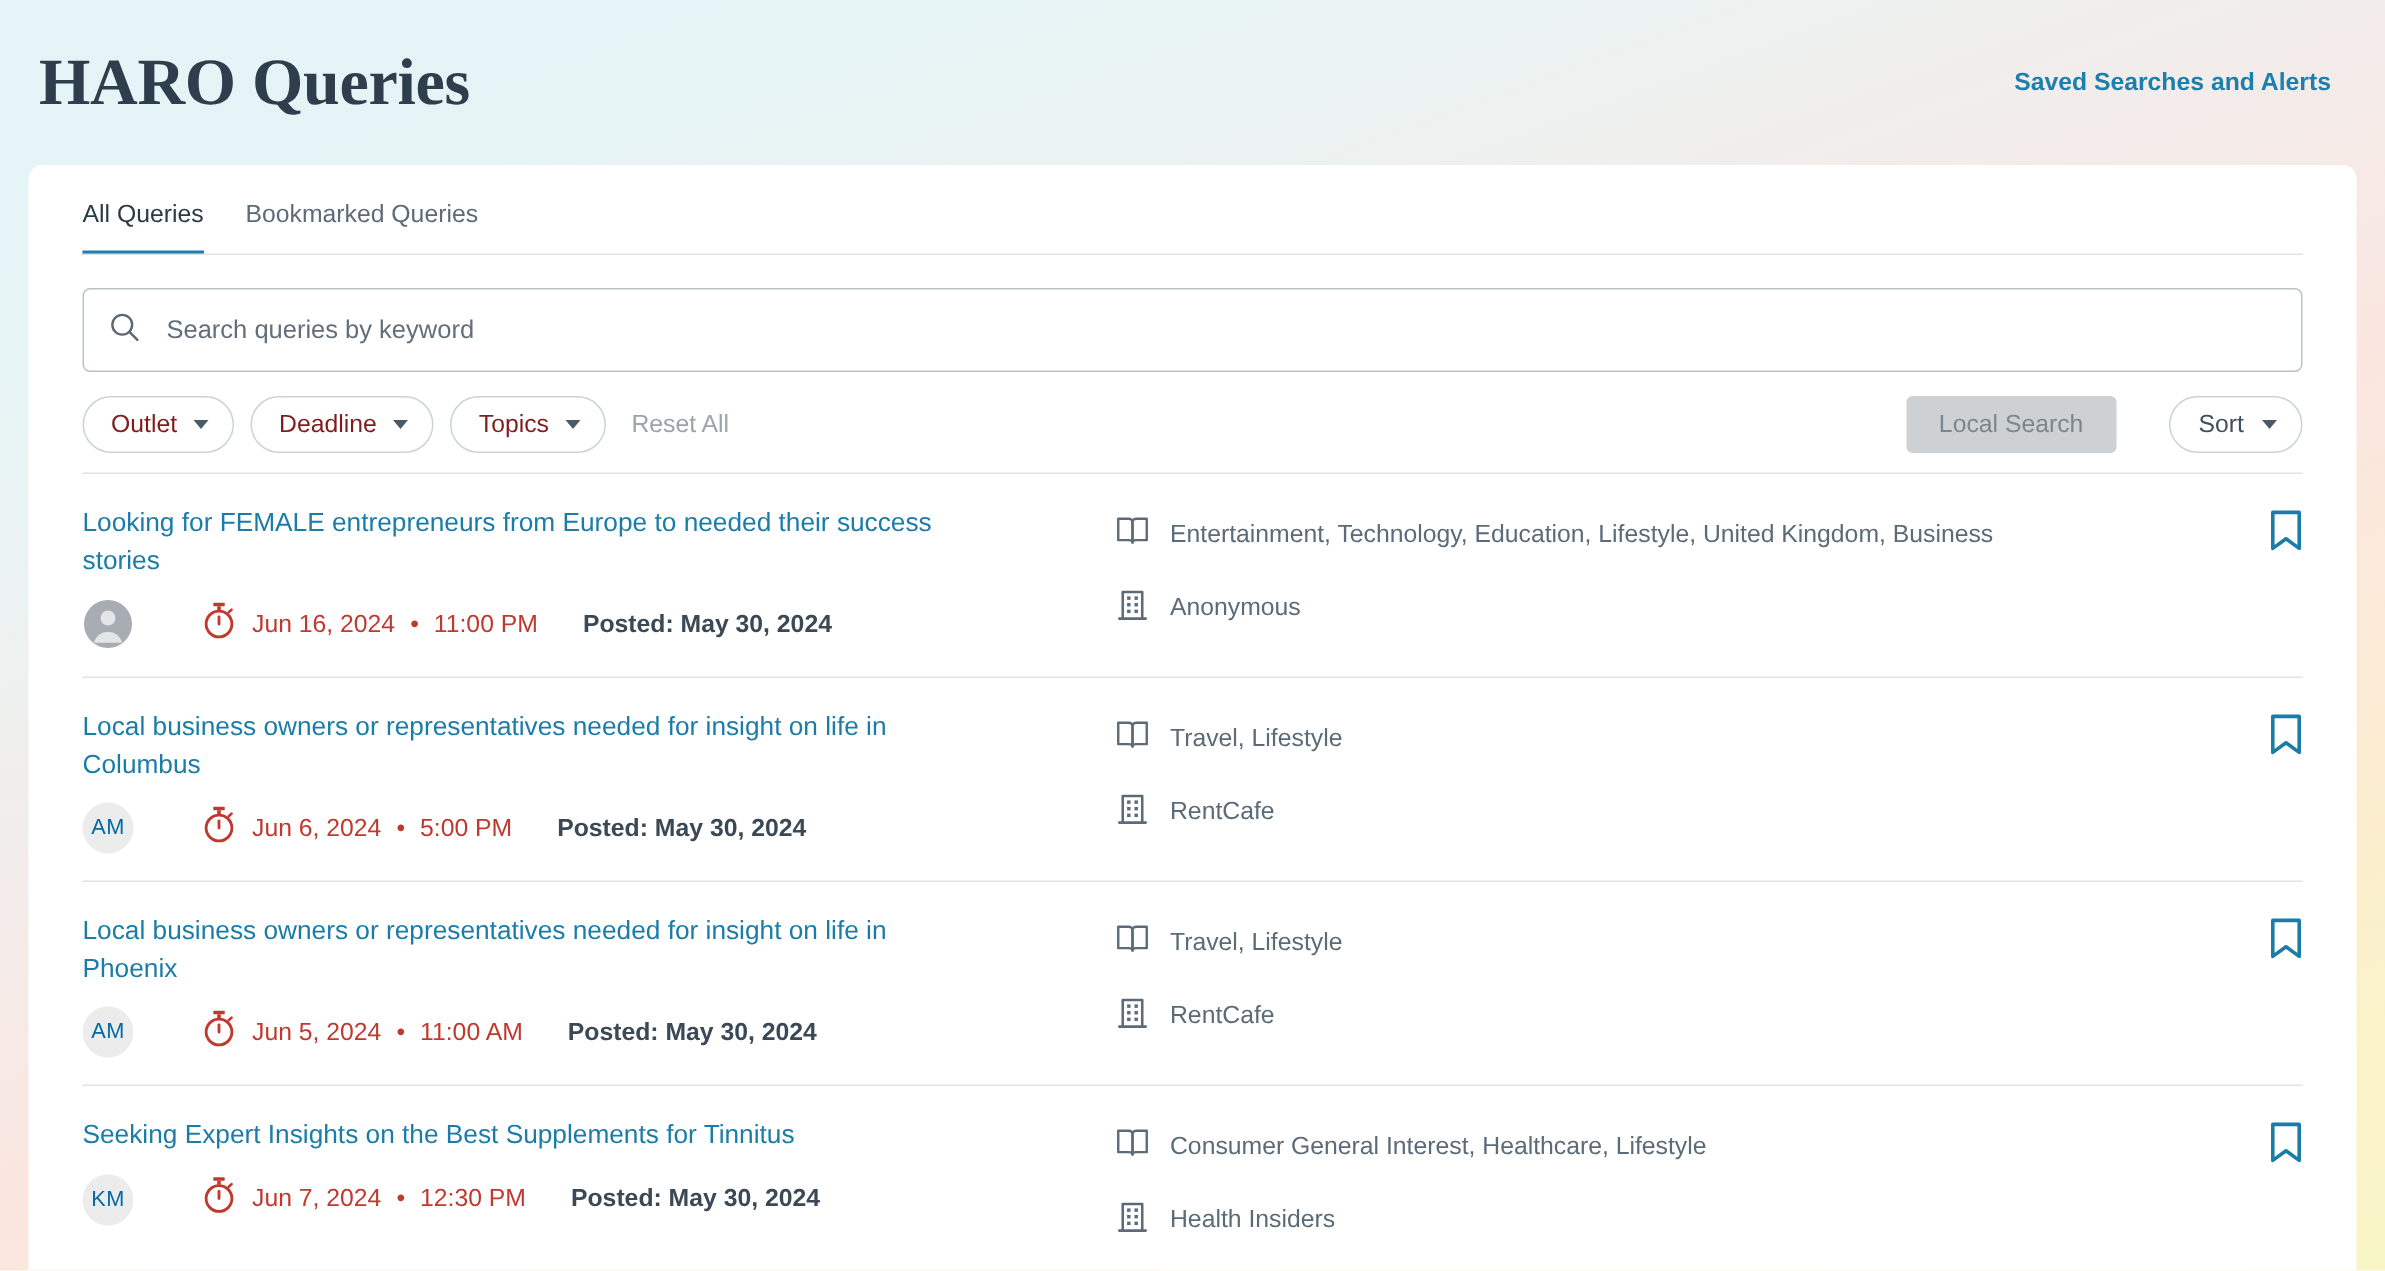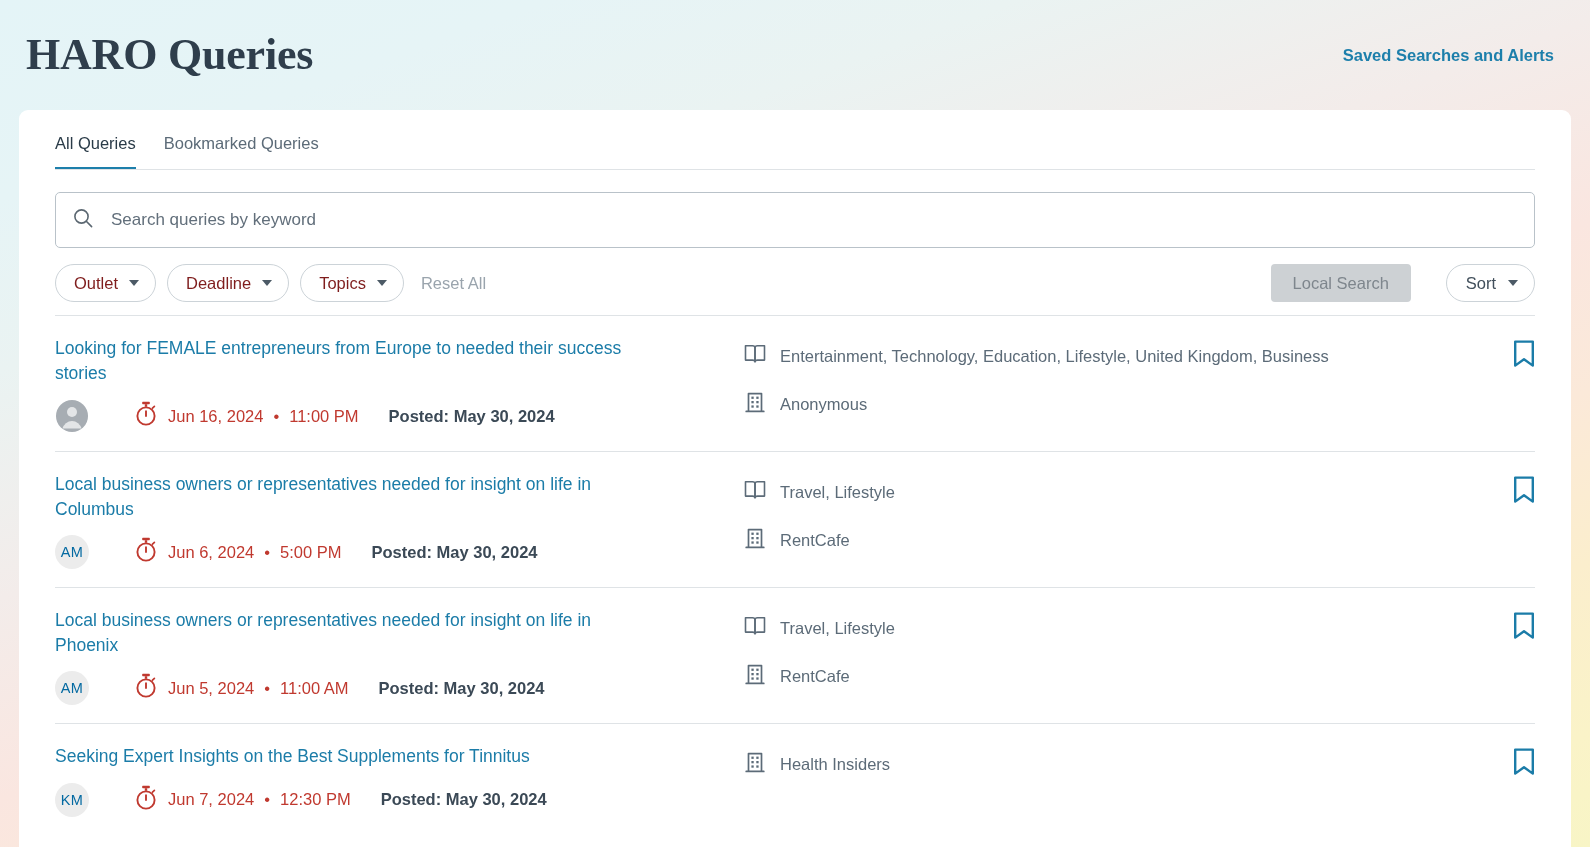--- a/index.html
+++ b/index.html
@@ -525,20 +525,29 @@
             <span class="deadline-text sep">•</span>
             <span class="deadline-text">12:30 PM</span>
           </span>
           <span class="posted-text">Posted: May 30, 2024</span>
         </div>
       </div>
       <div class="col-mid">
         <div class="info-line">
           <span>
             <svg width="24" height="24" viewBox="0 0 24 24" fill="none">
+              <path d="M2.5 3.8h7c1.2 0 2.5.7 2.5 1.9v14c0-1-1.3-1.6-2.5-1.6h-7z" stroke="#5c6b78" stroke-width="1.6" stroke-linejoin="round"></path>
+              <path d="M21.5 3.8h-7c-1.2 0-2.5.7-2.5 1.9v14c0-1 1.3-1.6 2.5-1.6h7z" stroke="#5c6b78" stroke-width="1.6" stroke-linejoin="round"></path>
+            </svg>
+          </span>
+          <span class="info-text">Consumer General Interest, Healthcare, Lifestyle</span>
+        </div>
+        <div class="info-line">
+          <span>
+            <svg width="24" height="24" viewBox="0 0 24 24" fill="none">
               <path d="M5.5 21.2V3.6h13v17.6" stroke="#5c6b78" stroke-width="1.7" stroke-linejoin="round"></path>
               <line x1="3.2" y1="21.4" x2="20.8" y2="21.4" stroke="#5c6b78" stroke-width="1.7" stroke-linecap="round"></line>
               <rect x="8.4" y="6.6" width="2.3" height="2.3" fill="#5c6b78"></rect>
               <rect x="13.3" y="6.6" width="2.3" height="2.3" fill="#5c6b78"></rect>
               <rect x="8.4" y="11" width="2.3" height="2.3" fill="#5c6b78"></rect>
               <rect x="13.3" y="11" width="2.3" height="2.3" fill="#5c6b78"></rect>
               <rect x="8.4" y="15.4" width="2.3" height="2.3" fill="#5c6b78"></rect>
               <rect x="13.3" y="15.4" width="2.3" height="2.3" fill="#5c6b78"></rect>
             </svg>
           </span>

